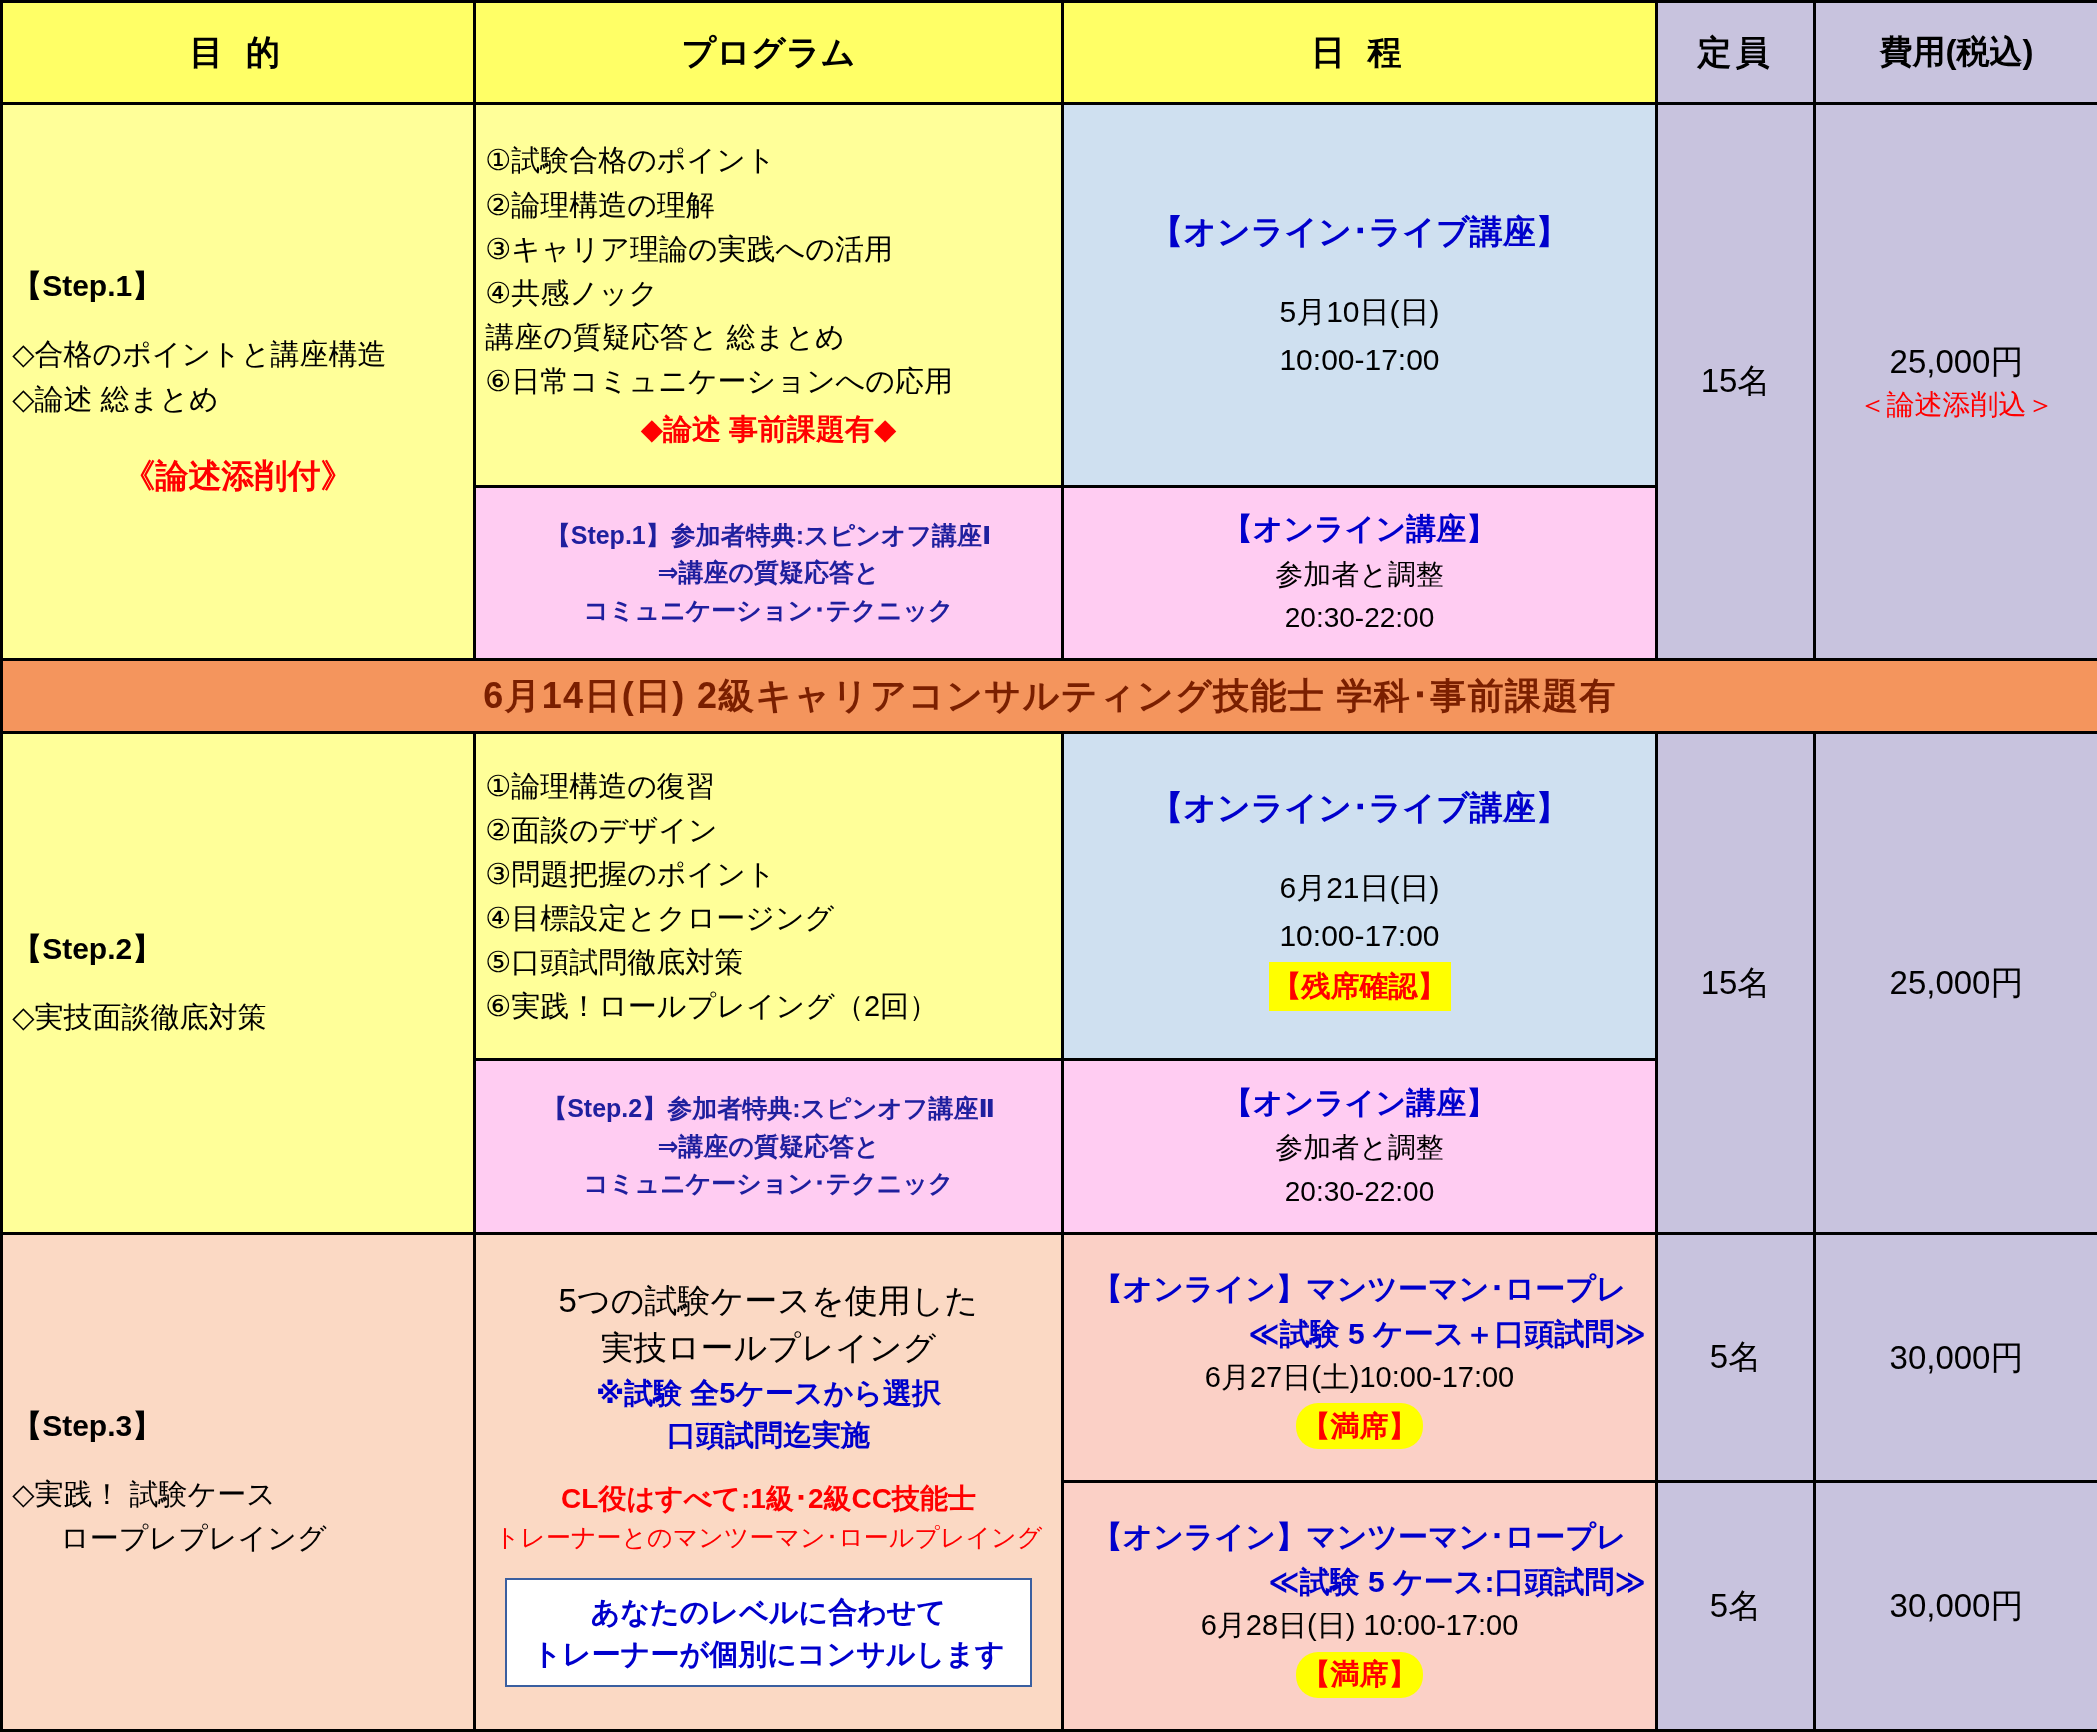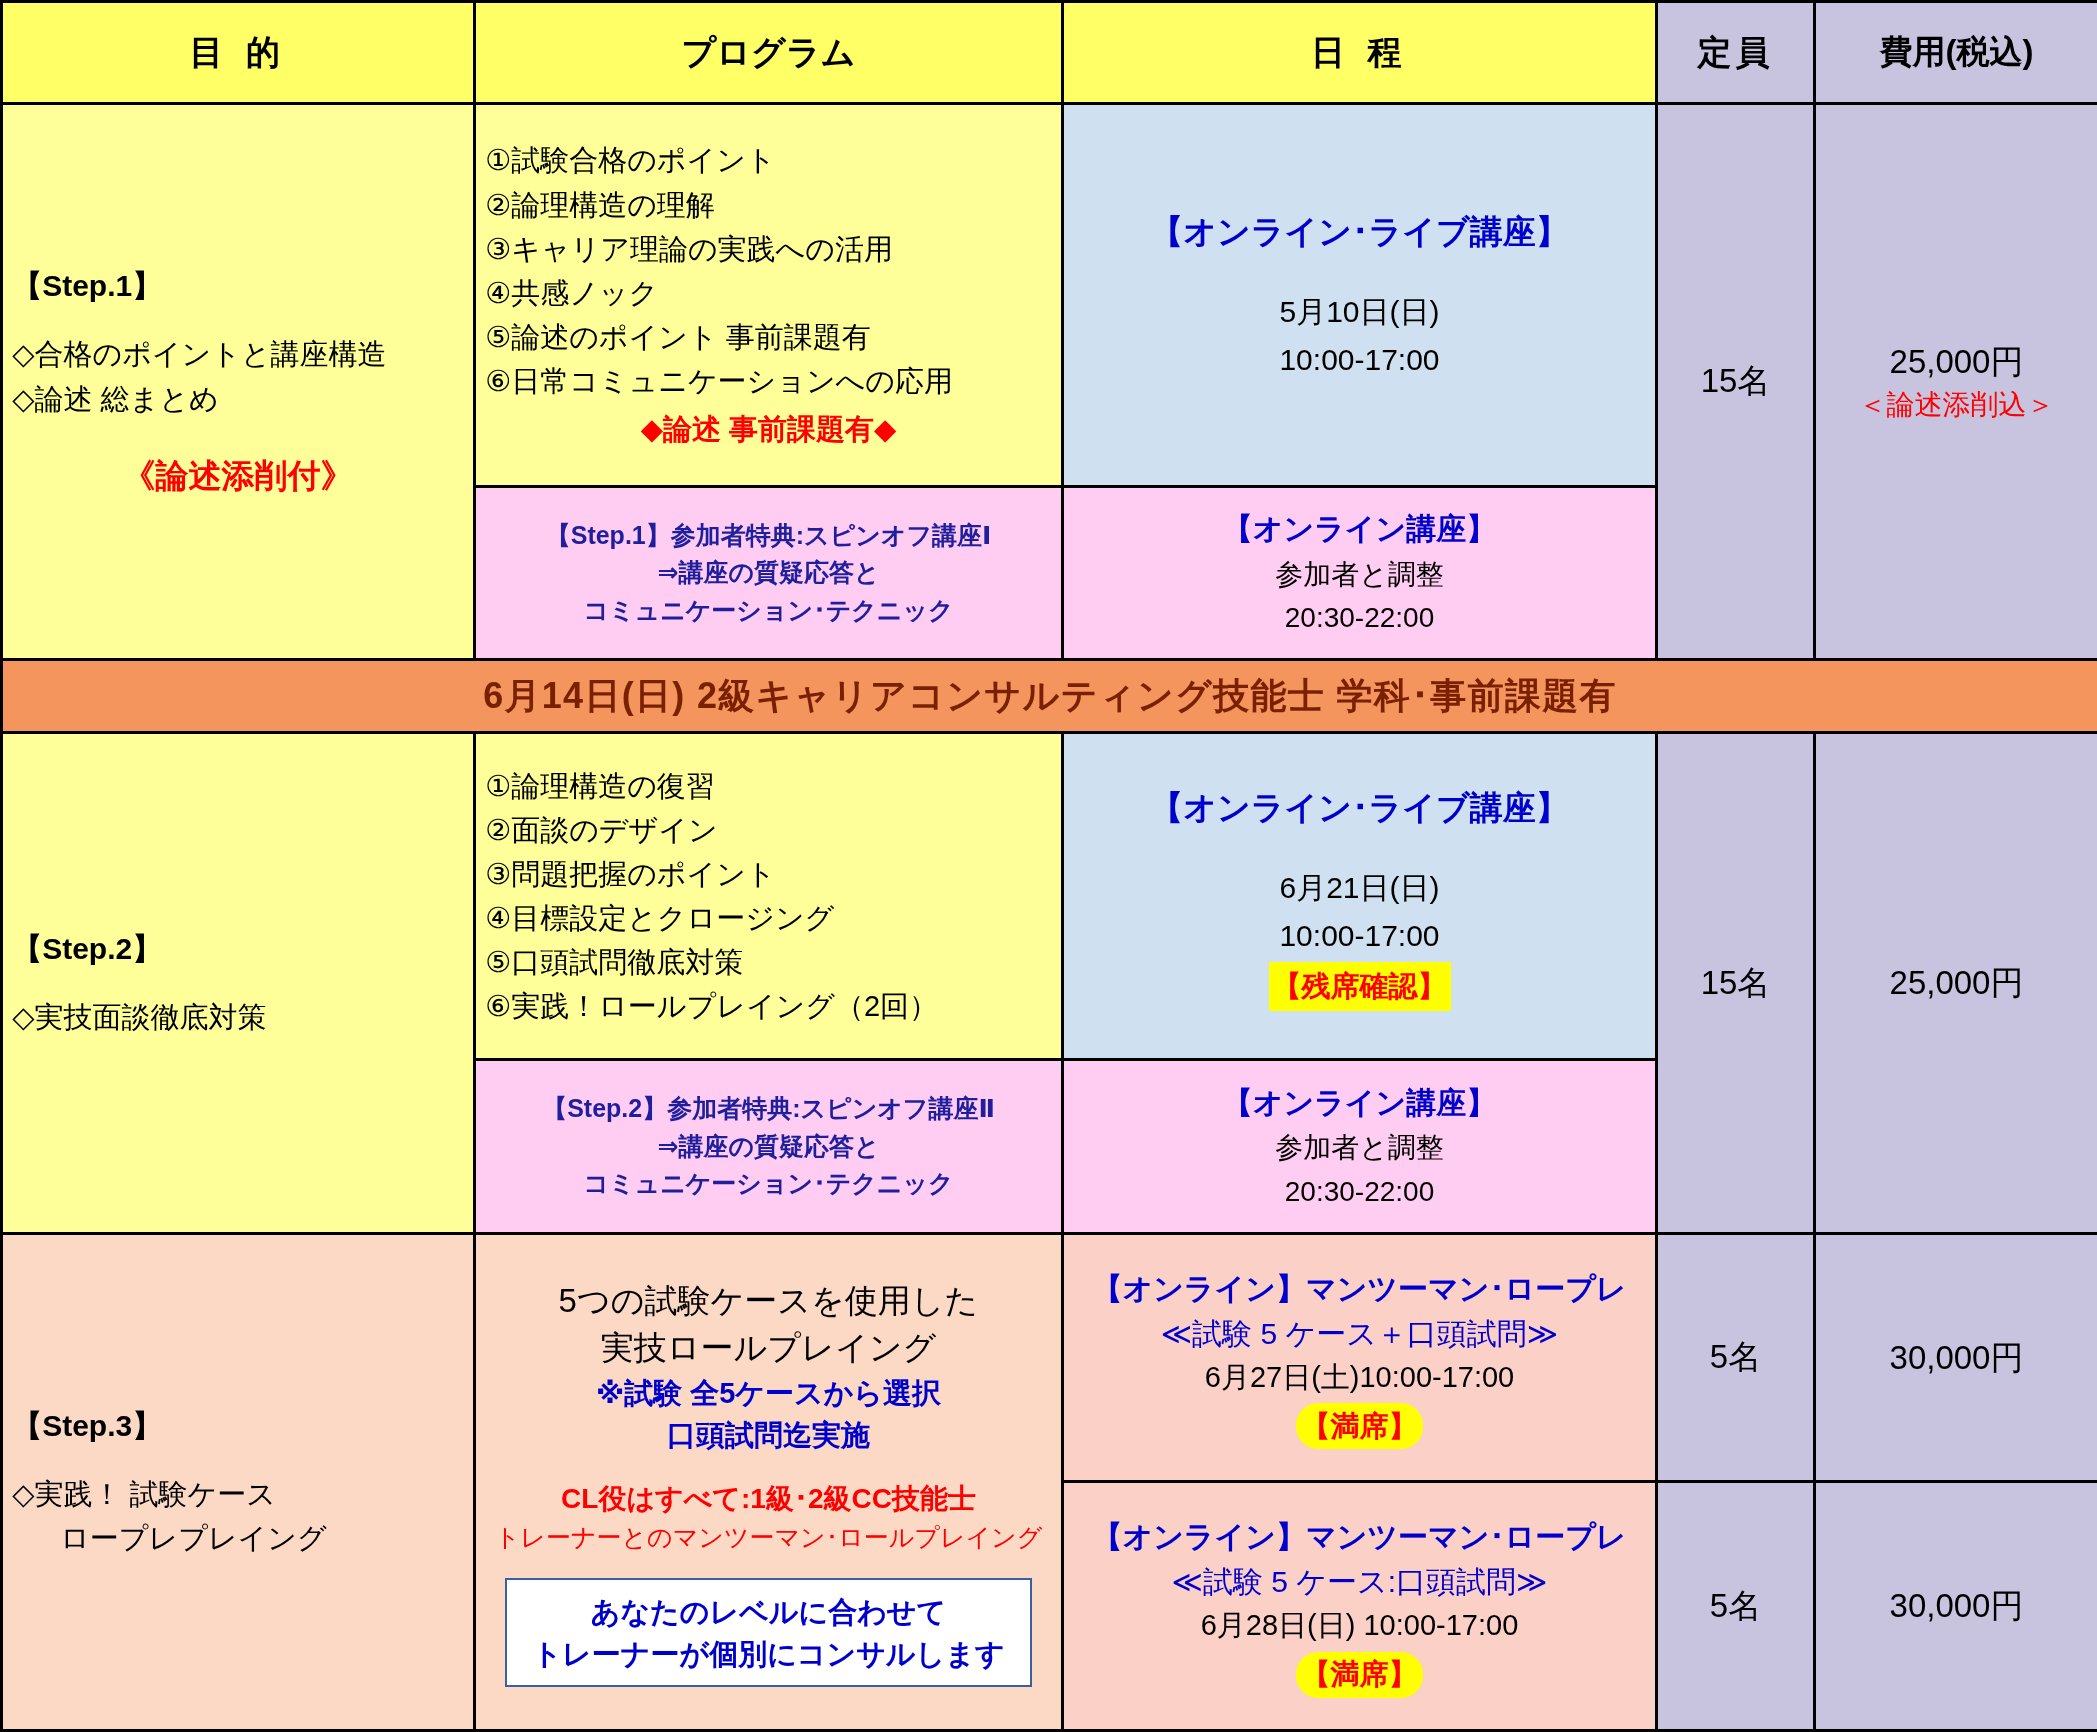--- a/index.html
+++ b/index.html
@@ -229,22 +229,23 @@
   }
   .roleplay .t1 {
     display: block;
     color: #0000cc;
     font-weight: bold;
     font-size: 30px;
   }
   .roleplay .t2 {
     display: block;
     color: #0000cc;
-    font-weight: normal;
+    font-weight: bold;
     font-size: 30px;
+    text-align: right;
   }
   .roleplay .t3 { display: block; font-size: 29px; }
   .roleplay .badge {
     display: inline-block;
     background: #ffff00;
     color: #ff0000;
     font-weight: bold;
     font-size: 29px;
     padding: 1.3px 5.3px;
     margin-top: 4px;
@@ -278,21 +279,21 @@
         <span class="step">【Step.1】</span>
         <span class="line">◇合格のポイントと講座構造</span>
         <span class="line">◇論述 総まとめ</span>
         <span class="accent">《論述添削付》</span>
       </td>
       <td class="yellow2 cell-program-list">
         <span class="ln">①試験合格のポイント</span>
         <span class="ln">②論理構造の理解</span>
         <span class="ln">③キャリア理論の実践への活用</span>
         <span class="ln">④共感ノック</span>
-        <span class="ln">⑤論述のポイント 事前課題有</span>
+        <span class="ln">講座の質疑応答と 総まとめ</span>
         <span class="ln">⑥日常コミュニケーションへの応用</span>
         <span class="note">◆論述 事前課題有◆</span>
       </td>
       <td class="blue-light date-cell">
         <span class="title">【オンライン･ライブ講座】</span>
         <span class="d">5月10日(日)</span>
         <span class="t">10:00-17:00</span>
       </td>
       <td class="purple cap-cell" rowspan="2">15名</td>
       <td class="purple fee-cell" rowspan="2">

